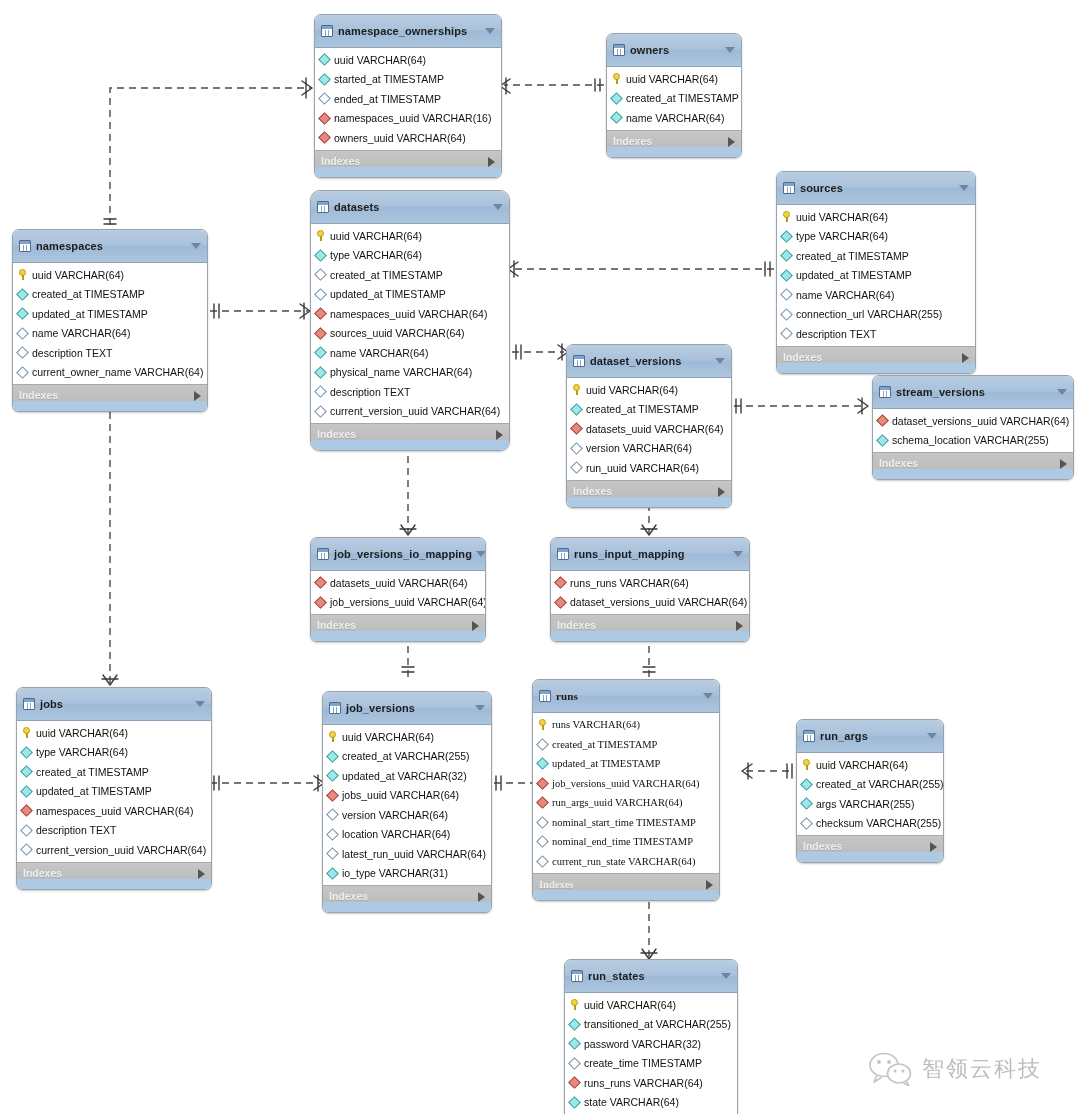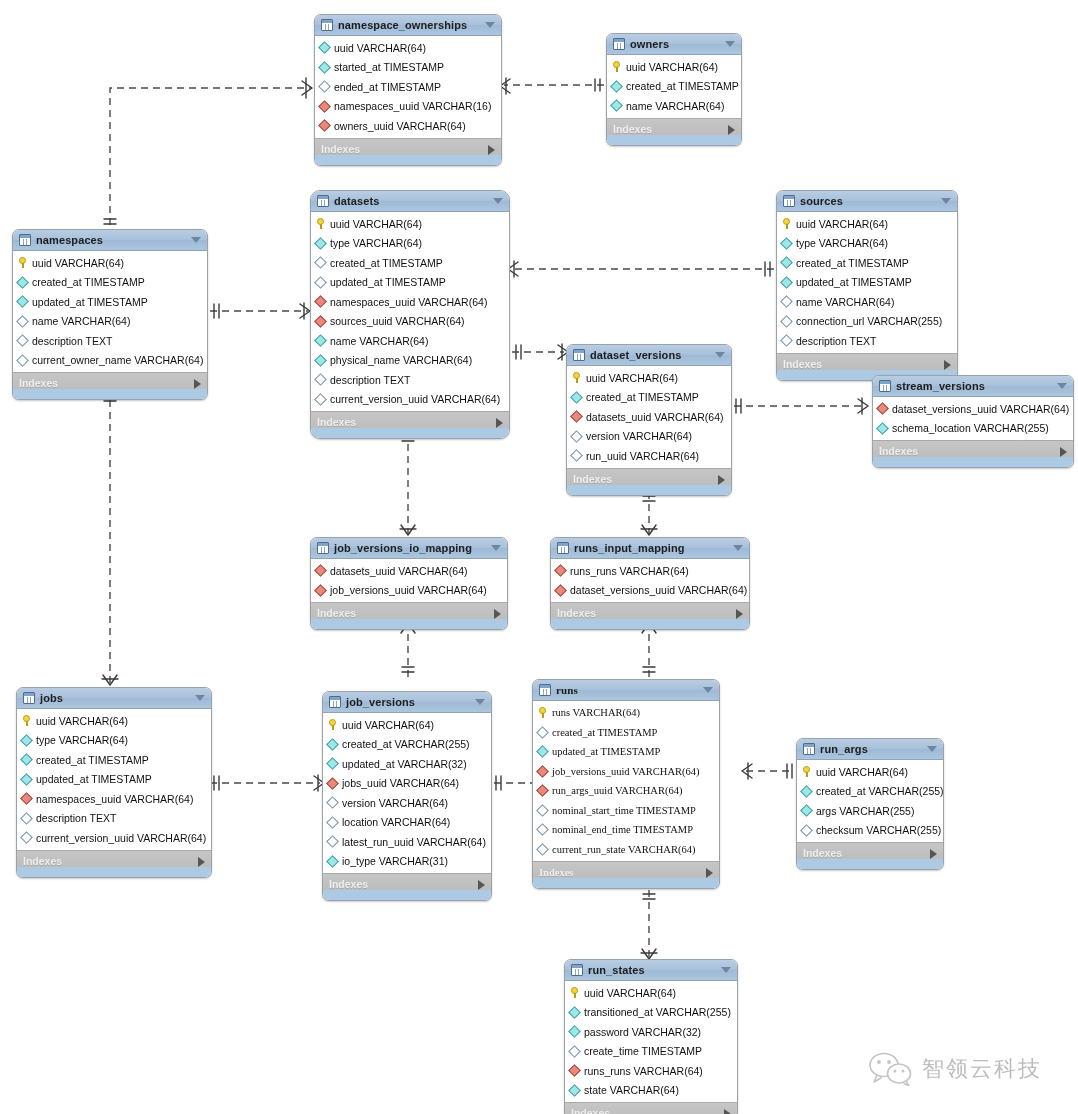--- a/index.html
+++ b/index.html
@@ -18,21 +18,21 @@
     background:#ffffff;
     border:1px solid #9aa3ab;
     border-radius:7px;
     box-shadow:0 1px 2px rgba(0,0,0,.22);
     overflow:hidden;
     box-sizing:border-box;
   }
   .tbl .hdr{
     height:21px;
     display:flex;align-items:center;
-    padding:4px 6px;
+    padding:16px 6px;
     background:linear-gradient(to bottom,#b9cde2 0%,#a8c1db 48%,#9db9d6 50%,#adc6de 100%);
     border-bottom:1px solid #8fa3b8;
     box-sizing:border-box;
   }
   .tbl .hdr .tico{
     width:12px;height:12px;margin-right:5px;flex:0 0 auto;
     border:1px solid #4d6c90;background:#ffffff;border-radius:1px;
     position:relative;box-sizing:border-box;
   }
   .tbl .hdr .tico:before{
@@ -270,21 +270,21 @@
             <span class="dia nn"></span>
             <span>name VARCHAR(64)</span>
           </div>
         </div>
         <div class="idx">
           <span class="lbl">Indexes</span>
           <span class="arrow"></span>
         </div>
         <div class="foot"></div>
       </div>
-      <div class="tbl" style="left: 776px; top: 190px; width: 182px;">
+      <div class="tbl" style="left: 776px; top: 171px; width: 200px;">
         <div class="hdr">
           <span class="tico"></span>
           <span class="tname">sources</span>
           <span class="caret"></span>
         </div>
         <div class="cols">
           <div class="col">
             <span class="keyico"></span>
             <span>uuid VARCHAR(64)</span>
           </div>
@@ -460,21 +460,21 @@
             <span class="dia nn"></span>
             <span>schema_location VARCHAR(255)</span>
           </div>
         </div>
         <div class="idx">
           <span class="lbl">Indexes</span>
           <span class="arrow"></span>
         </div>
         <div class="foot"></div>
       </div>
-      <div class="tbl" style="left: 310px; top: 537px; width: 198px;">
+      <div class="tbl" style="left: 310px; top: 537px; width: 176px;">
         <div class="hdr">
           <span class="tico"></span>
           <span class="tname">job_versions_io_mapping</span>
           <span class="caret"></span>
         </div>
         <div class="cols">
           <div class="col">
             <span class="dia fk"></span>
             <span>datasets_uuid VARCHAR(64)</span>
           </div>
@@ -638,21 +638,21 @@
             <span class="dia nul"></span>
             <span>current_run_state VARCHAR(64)</span>
           </div>
         </div>
         <div class="idx">
           <span class="lbl">Indexes</span>
           <span class="arrow"></span>
         </div>
         <div class="foot"></div>
       </div>
-      <div class="tbl" style="left: 796px; top: 719px; width: 148px; margin-top: 19px;">
+      <div class="tbl" style="left: 796px; top: 719px; width: 148px;">
         <div class="hdr">
           <span class="tico"></span>
           <span class="tname">run_args</span>
           <span class="caret"></span>
         </div>
         <div class="cols">
           <div class="col">
             <span class="keyico"></span>
             <span>uuid VARCHAR(64)</span>
           </div>

